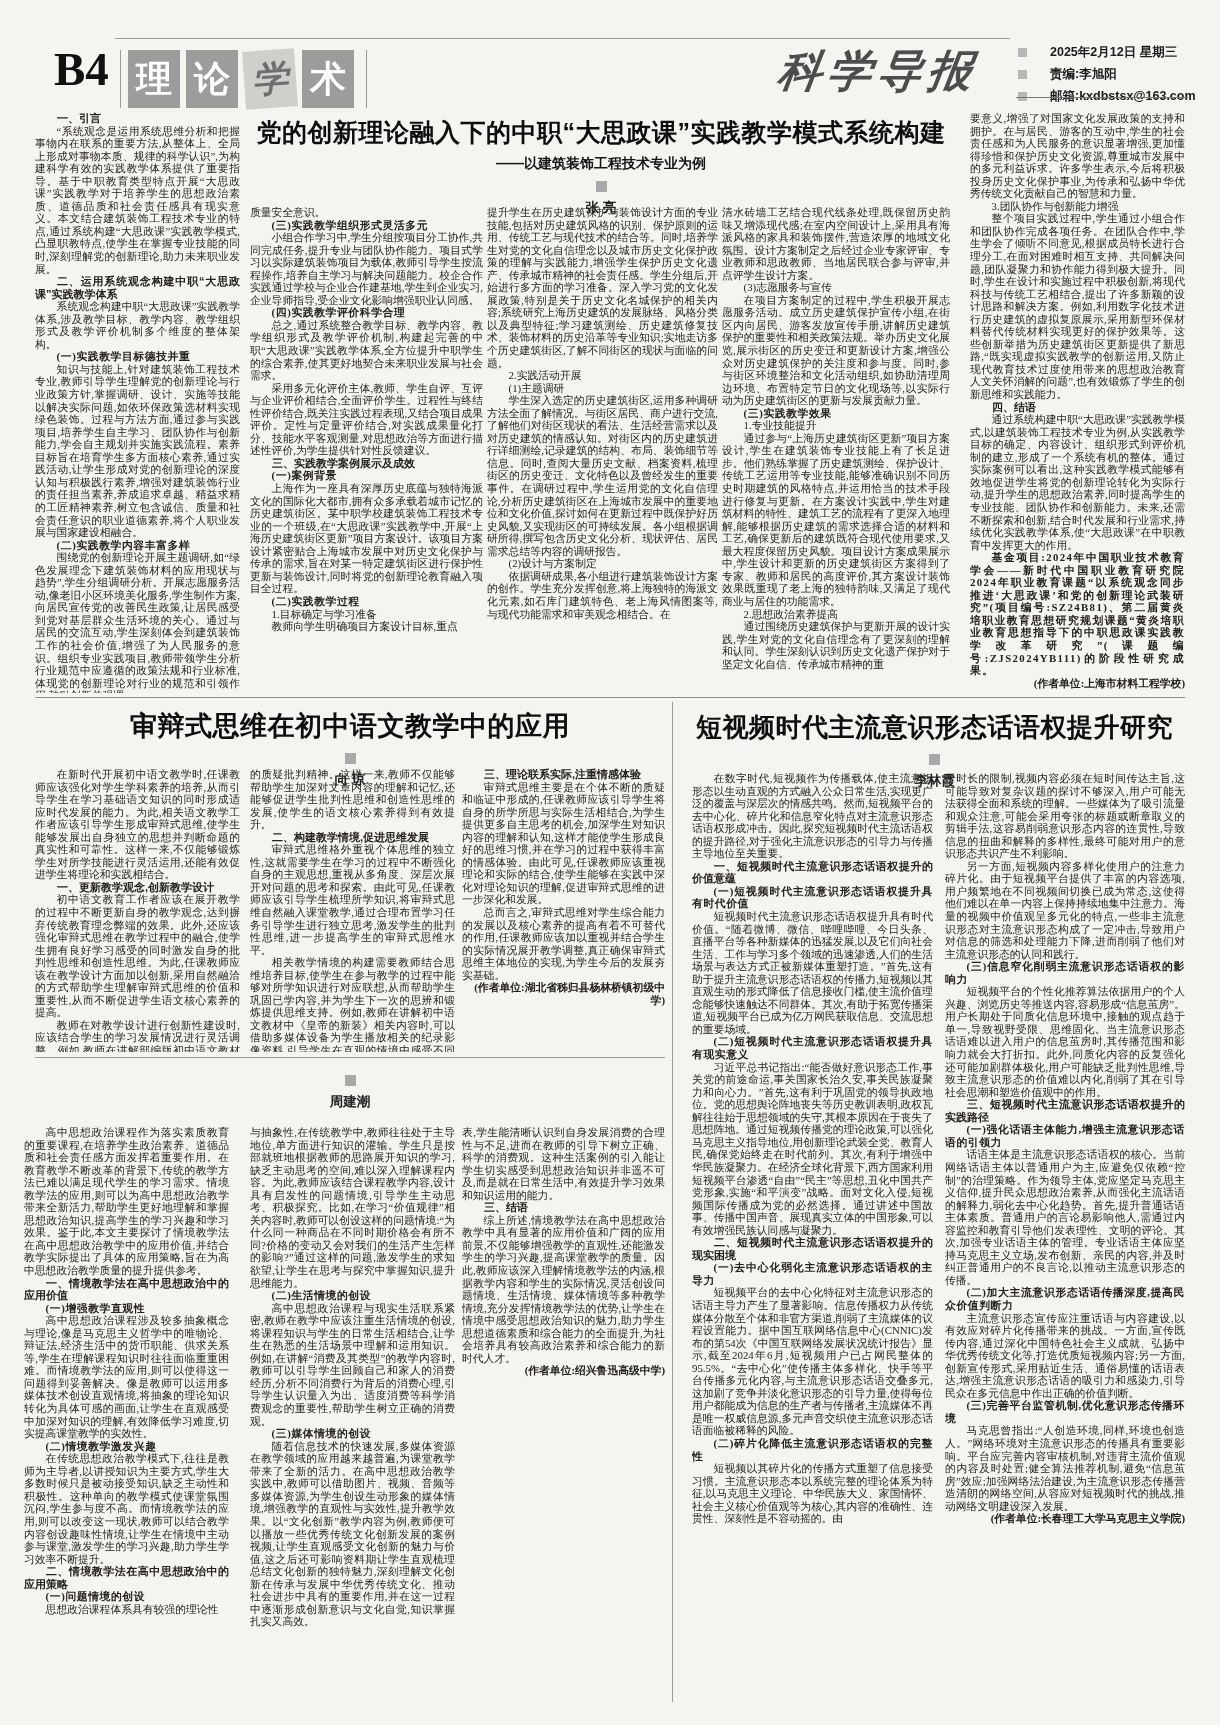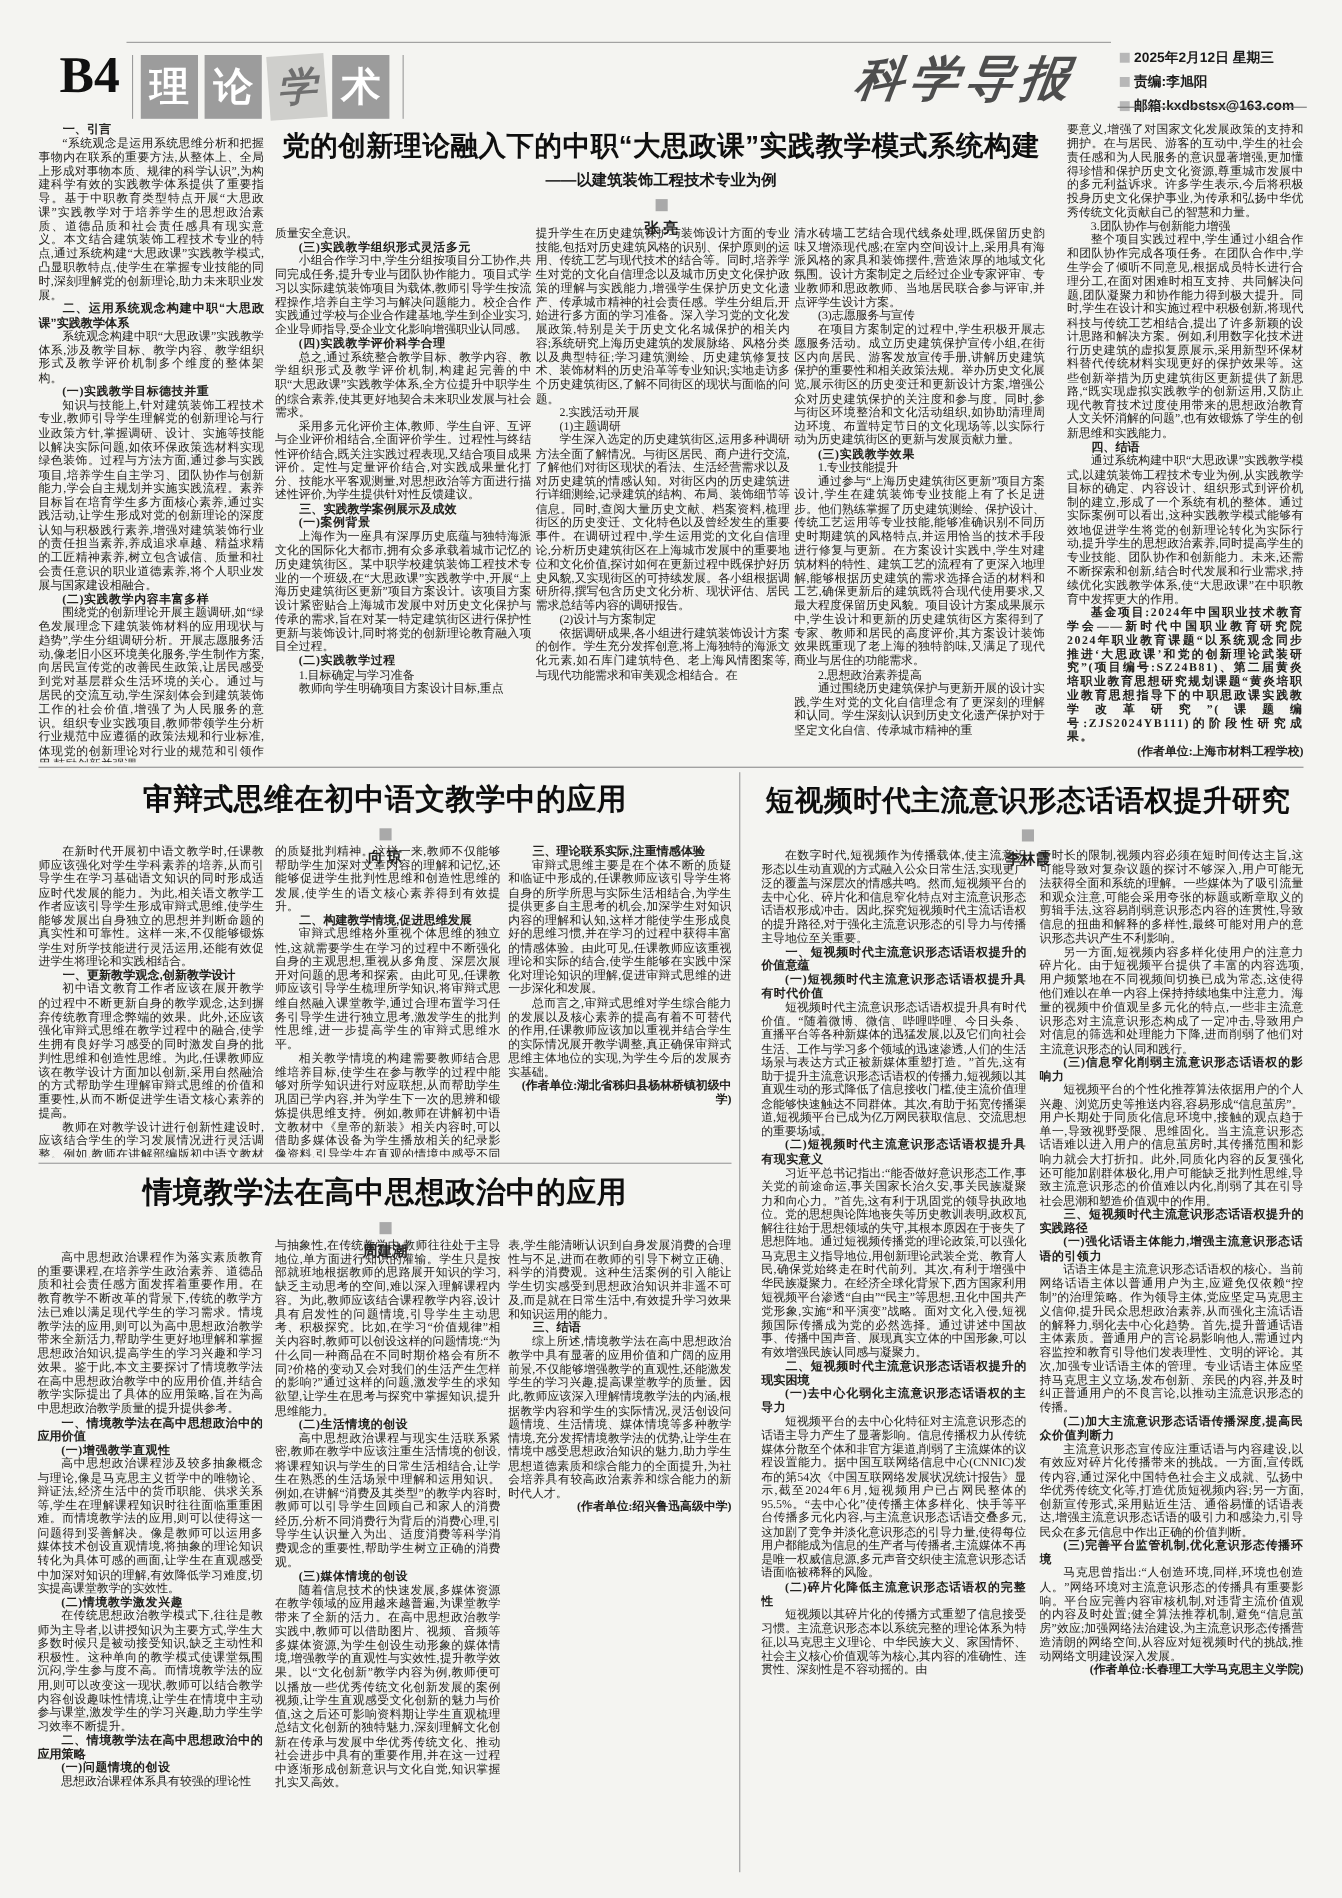--- a/index.html
+++ b/index.html
@@ -8,21 +8,21 @@
   .abs{position:absolute;}
   .hline{position:absolute;background:#9a9a9a;height:1px;}
   .vline{position:absolute;background:#9a9a9a;width:1px;}
   
   .pageno{font-family:"Liberation Serif","DejaVu Serif",serif;font-weight:bold;font-size:47px;color:#111;}
   .secbox{width:52px;height:58px;background:#9c9c9c;color:#fff;display:flex;align-items:center;justify-content:center;
           font-family:"Liberation Sans","DejaVu Sans",sans-serif;font-weight:bold;font-size:36px;}
   .secbox.light{background:#cfcfcc;color:#6f6f6f;font-style:italic;transform:rotate(-4deg);}
   .masthead{font-family:"DejaVu Serif","Liberation Serif",serif;font-style:italic;font-weight:bold;
             font-size:44px;color:#4d4d4d;letter-spacing:6px;transform:skewX(-8deg);}
-  .inforow{display:flex;align-items:center;gap:4px;font-family:"Liberation Sans","DejaVu Sans",sans-serif;
+  .inforow{display:flex;align-items:center;gap:23px;font-family:"Liberation Sans","DejaVu Sans",sans-serif;
            font-size:12.5px;font-weight:bold;color:#1a1a1a;white-space:nowrap;}
   .sq{display:inline-block;width:9px;height:9px;background:#b7b7b7;flex:0 0 auto;}
   
   .t-main{font-family:"Liberation Sans","DejaVu Sans",sans-serif;font-weight:bold;color:#0e0e0e;
           text-align:center;letter-spacing:0.5px;}
   .t-sub{font-family:"Liberation Sans","DejaVu Sans",sans-serif;font-weight:bold;text-align:center;color:#161616;}
   .byline{display:flex;align-items:center;justify-content:center;gap:7px;
           font-family:"Liberation Sans","DejaVu Sans",sans-serif;font-size:13.5px;font-weight:bold;color:#222;flex-direction:column;}
   .byline .sq{width:11px;height:11px;background:#a9a9a9;}
   
@@ -154,27 +154,26 @@
 <div class="col" style="left:462px;top:768px;width:203px;height:284px;">
     <p class="seg-h">三、理论联系实际,注重情感体验</p>
     <p class="seg-p">审辩式思维主要是在个体不断的质疑和临证中形成的,任课教师应该引导学生将自身的所学所思与实际生活相结合,为学生提供更多自主思考的机会,加深学生对知识内容的理解和认知,这样才能使学生形成良好的思维习惯,并在学习的过程中获得丰富的情感体验。由此可见,任课教师应该重视理论和实际的结合,使学生能够在实践中深化对理论知识的理解,促进审辩式思维的进一步深化和发展。</p>
     <p class="seg-p">总而言之,审辩式思维对学生综合能力的发展以及核心素养的提高有着不可替代的作用,任课教师应该加以重视并结合学生的实际情况展开教学调整,真正确保审辩式思维主体地位的实现,为学生今后的发展夯实基础。</p>
     <p class="seg-e">(作者单位:湖北省秭归县杨林桥镇初级中学)</p>
   </div>
 
 <div class="hline" style="left:35px;top:1057px;width:630px;"></div>
 
 <div class="abs" style="left:35px;top:1066px;width:630px;">
-  <div class="t-main" style="font-size:27px;">情境教学法在高中思想政治中的应用</div>
   <div class="byline" style="margin-top:9px;">
     <span class="sq"></span>
     <span>周建潮</span>
   </div>
 </div>
-<div class="col" style="left:34px;top:1126px;width:205px;height:576px;margin-top:11px;">
+<div class="col" style="left:24px;top:1126px;width:205px;height:576px;">
     <p class="seg-p">高中思想政治课程作为落实素质教育的重要课程,在培养学生政治素养、道德品质和社会责任感方面发挥着重要作用。在教育教学不断改革的背景下,传统的教学方法已难以满足现代学生的学习需求。情境教学法的应用,则可以为高中思想政治教学带来全新活力,帮助学生更好地理解和掌握思想政治知识,提高学生的学习兴趣和学习效果。鉴于此,本文主要探讨了情境教学法在高中思想政治教学中的应用价值,并结合教学实际提出了具体的应用策略,旨在为高中思想政治教学质量的提升提供参考。</p>
     <p class="seg-h">一、情境教学法在高中思想政治中的应用价值</p>
     <p class="seg-s">(一)增强教学直观性</p>
     <p class="seg-p">高中思想政治课程涉及较多抽象概念与理论,像是马克思主义哲学中的唯物论、辩证法,经济生活中的货币职能、供求关系等,学生在理解课程知识时往往面临重重困难。而情境教学法的应用,则可以使得这一问题得到妥善解决。像是教师可以运用多媒体技术创设直观情境,将抽象的理论知识转化为具体可感的画面,让学生在直观感受中加深对知识的理解,有效降低学习难度,切实提高课堂教学的实效性。</p>
     <p class="seg-s">(二)情境教学激发兴趣</p>
     <p class="seg-p">在传统思想政治教学模式下,往往是教师为主导者,以讲授知识为主要方式,学生大多数时候只是被动接受知识,缺乏主动性和积极性。这种单向的教学模式使课堂氛围沉闷,学生参与度不高。而情境教学法的应用,则可以改变这一现状,教师可以结合教学内容创设趣味性情境,让学生在情境中主动参与课堂,激发学生的学习兴趣,助力学生学习效率不断提升。</p>
     <p class="seg-h">二、情境教学法在高中思想政治中的应用策略</p>
     <p class="seg-s">(一)问题情境的创设</p>
     <p class="seg-p">思想政治课程体系具有较强的理论性</p>
   </div>

